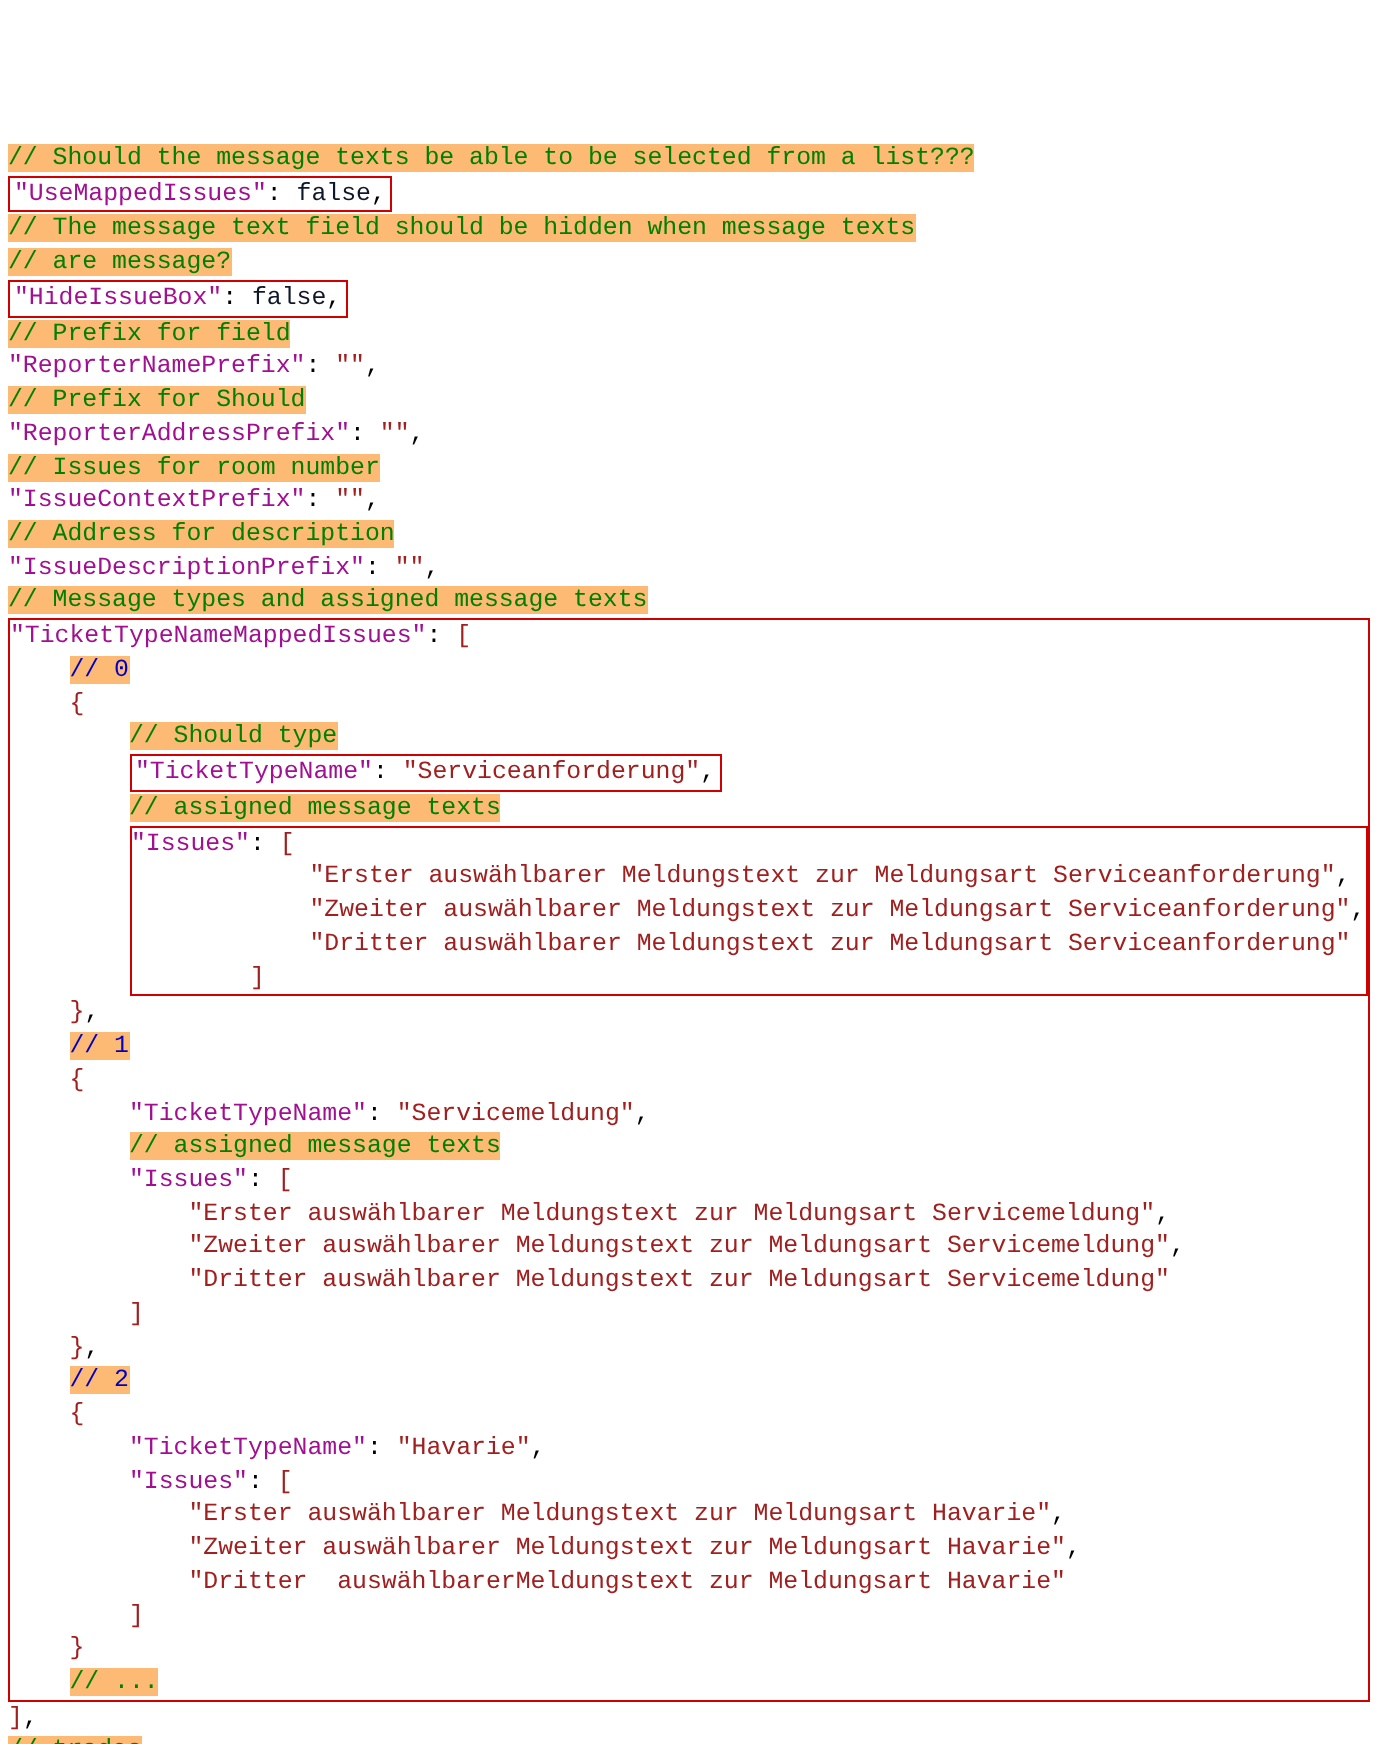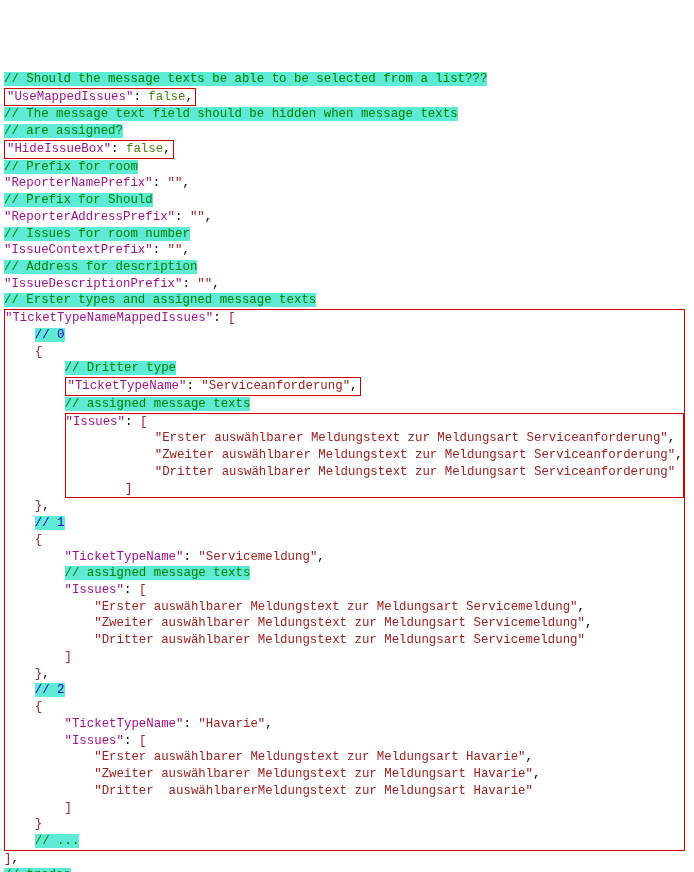--- a/index.html
+++ b/index.html
@@ -5,57 +5,57 @@
   body {
     margin: 0;
     padding: 4px;
     background: #fff;
     font-family: "Consolas", "Courier New", monospace;
     font-size: 12.4px;
     line-height: 1.35;
     color: #000;
     white-space: pre;
   }
-  .hl { background: #5eead4; }
+  .hl { background: #fdba74; }
   .cmt { color: #008000; }
   .key { color: #a01090; }
   .str, .num, .brk { color: #a02020; }
-  .bool { color: #4d7c0f; margin-top: 34px; }
+  .bool { color: #0f172a; margin-top: 34px; }
   .pun { color: #000; }
   .idx { color: #0000c0; }
   .box {
     border: 1px solid #d00000;
     display: inline-block;
     vertical-align: top;
   }
   .boxpad { padding: 0 2px; }
 </style>
 </head>
 <body>
 
 
 
 <span><span class="hl cmt">// Should the message texts be able to be selected from a list???</span>
 <span class="box boxpad"><span class="key">"UseMappedIssues"</span><span class="pun">: </span><span class="bool">false</span><span class="pun">,</span></span>
 <span class="hl cmt">// The message text field should be hidden when message texts</span>
-<span class="hl cmt">// are assigned?</span>
+<span class="hl cmt">// are message?</span>
 <span class="box boxpad"><span class="key">"HideIssueBox"</span><span class="pun">: </span><span class="bool">false</span><span class="pun">,</span></span>
-<span class="hl cmt">// Prefix for room</span>
+<span class="hl cmt">// Prefix for field</span>
 <span class="key">"ReporterNamePrefix"</span><span class="pun">: </span><span class="str">""</span><span class="pun">,</span>
 <span class="hl cmt">// Prefix for Should</span>
 <span class="key">"ReporterAddressPrefix"</span><span class="pun">: </span><span class="str">""</span><span class="pun">,</span>
 <span class="hl cmt">// Issues for room number</span>
 <span class="key">"IssueContextPrefix"</span><span class="pun">: </span><span class="str">""</span><span class="pun">,</span>
 <span class="hl cmt">// Address for description</span>
 <span class="key">"IssueDescriptionPrefix"</span><span class="pun">: </span><span class="str">""</span><span class="pun">,</span>
-<span class="hl cmt">// Erster types and assigned message texts</span>
+<span class="hl cmt">// Message types and assigned message texts</span>
 <span class="box"><span class="key">"TicketTypeNameMappedIssues"</span><span class="pun">: </span><span class="brk">[</span>
     <span class="hl idx">// 0</span>
     <span class="brk">{</span>
-        <span class="hl cmt">// Dritter type</span>
+        <span class="hl cmt">// Should type</span>
         <span class="box boxpad"><span class="key">"TicketTypeName"</span><span class="pun">: </span><span class="str">"Serviceanforderung"</span><span class="pun">,</span></span>
         <span class="hl cmt">// assigned message texts</span>
         <span class="box"><span class="key">"Issues"</span><span class="pun">: </span><span class="brk">[</span>
             <span class="str">"Erster auswählbarer Meldungstext zur Meldungsart Serviceanforderung"</span><span class="pun">,</span>
             <span class="str">"Zweiter auswählbarer Meldungstext zur Meldungsart Serviceanforderung"</span><span class="pun">,</span>
             <span class="str">"Dritter auswählbarer Meldungstext zur Meldungsart Serviceanforderung"</span>
         <span class="brk">]</span> </span>
     <span class="brk">}</span><span class="pun">,</span>
     <span class="hl idx">// 1</span>
     <span class="brk">{</span>

